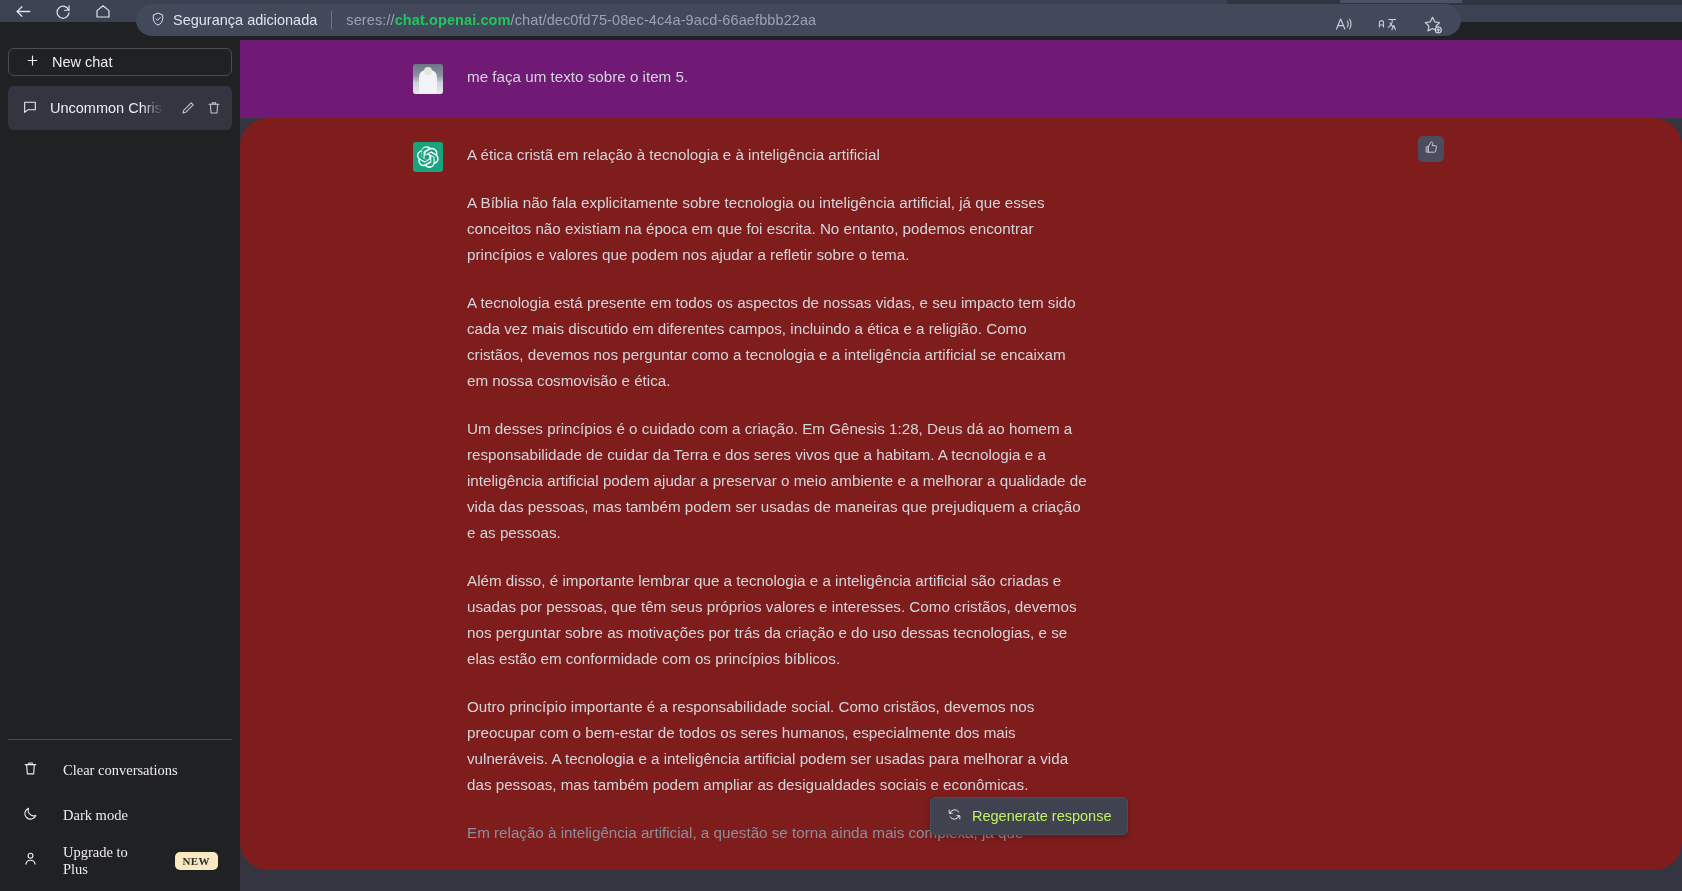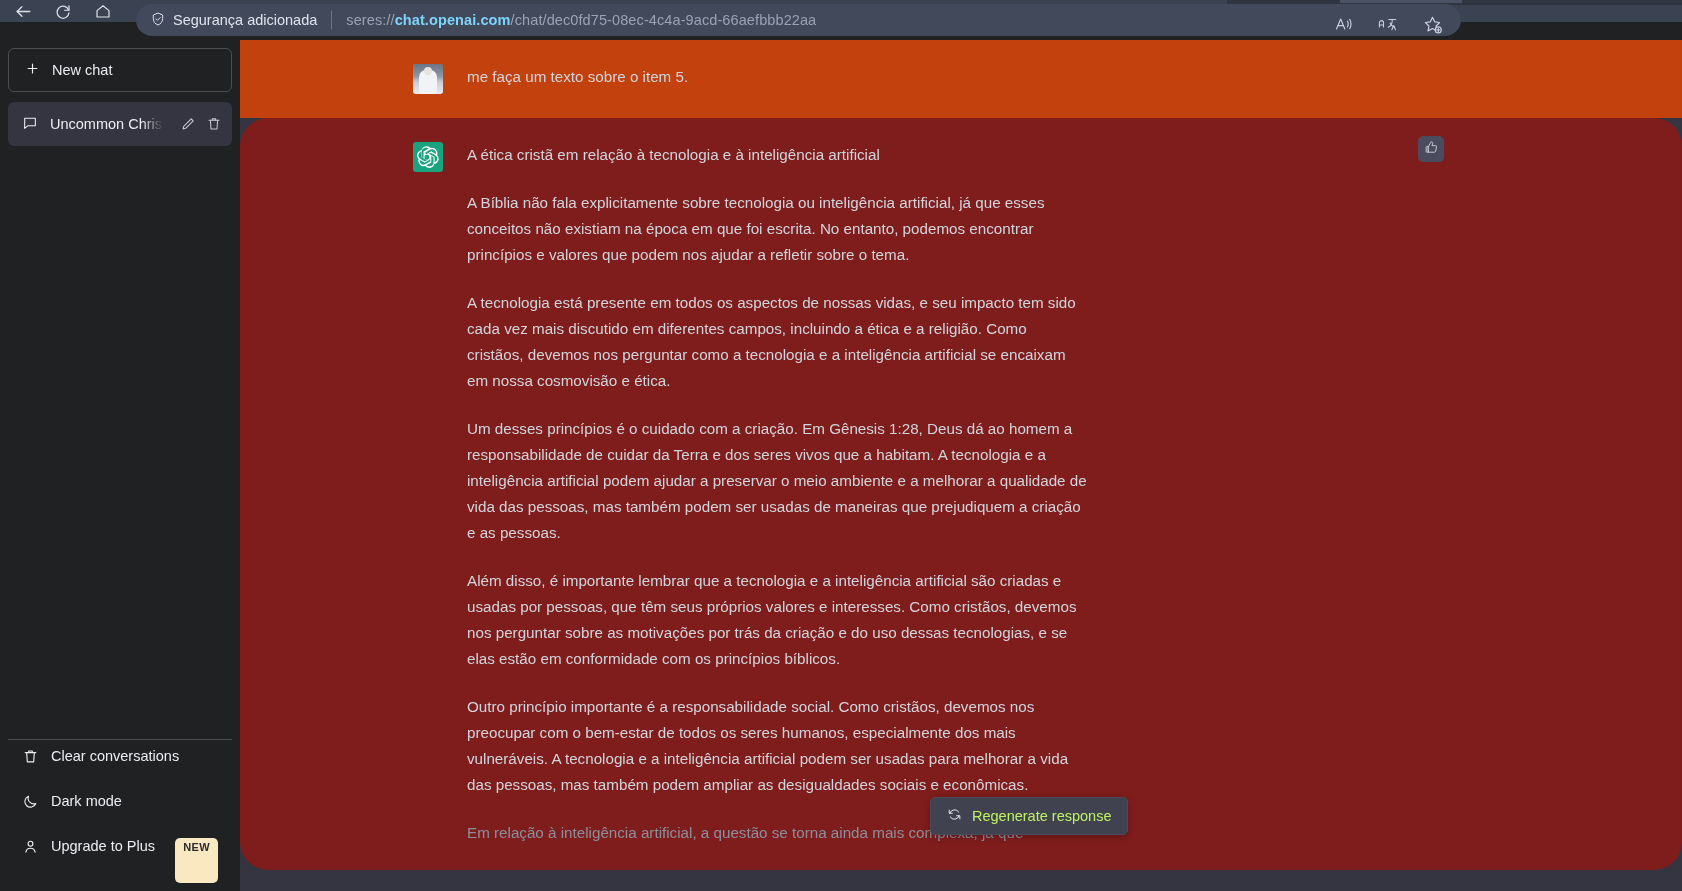--- a/index.html
+++ b/index.html
@@ -45,39 +45,39 @@
     color: #dfe3ec; font-size: 14.5px; white-space: nowrap;
   }
   #omnibox-divider {
     width: 1px; height: 18px; background: #6b7governing;
     background: #6b748a; margin: 0 14px;
   }
   #url-text {
     font-size: 14.5px; color: #9aa2b4; white-space: nowrap;
     letter-spacing: 0.1px;
   }
-  #url-text .host { color: #7dd3fc; font-weight: bold; }
+  #url-text .host { color: #22c55e; font-weight: bold; }
   #omnibox-actions {
     position: absolute; right: 18px; top: 4px; height: 32px;
     display: flex; align-items: center; gap: 22px;
   }
   .omni-icon { cursor: pointer; display: flex; align-items: center; }
 
   
   #app { position: absolute; left: 0; top: 40px; width: 1682px; height: 851px; }
 
   
   #sidebar {
     position: absolute; left: 0; top: 0; width: 240px; height: 851px;
     background: #202123;
     padding: 8px;
     display: flex; flex-direction: column;
   }
   #new-chat-button {
-    height: 44px; border: 1px solid #4d4d4f; border-radius: 6px;
+    height: 28px; border: 1px solid #4d4d4f; border-radius: 6px;
     display: flex; align-items: center; gap: 12px;
     padding: 0 16px; color: #ececf1; font-size: 14.5px; cursor: pointer;
     flex: 0 0 auto;
   }
   #chat-list { margin-top: 10px; flex: 0 0 auto; }
   .chat-item {
     position: relative;
     height: 44px; border-radius: 6px;
     background: #343541;
     display: flex; align-items: center; gap: 12px;
@@ -90,38 +90,38 @@
     -webkit-mask-image: linear-gradient(to right, #000 78%, transparent 96%);
     mask-image: linear-gradient(to right, #000 78%, transparent 96%);
   }
   .chat-item-actions { display: flex; align-items: center; gap: 10px; flex: 0 0 auto; }
   .chat-item-actions .act { cursor: pointer; display: flex; }
 
   #sidebar-spacer { flex: 1 1 auto; }
   #sidebar-footer { border-top: 1px solid #4d4d4f; padding-top: 8px; flex: 0 0 auto; }
   .footer-item {
     height: 45px; border-radius: 6px;
-    display: flex; gap: 12px;
-    padding: 0 14px; color: #ececf1; font-size: 14.5px; cursor: pointer;
+    display: flex; align-items: center; gap: 24px;
+    padding: 0 14px; color: #ececf1; font-size: 14.5px; cursor: pointer; font-family: Liberation Serif, serif;
   }
   .footer-label { flex: 1 1 auto; }
   #new-badge {
     background: #f9e8c0; color: #2b2c2f; font-size: 11px; font-weight: bold;
     border-radius: 5px; padding: 3px 8px; letter-spacing: 0.4px;
   }
 
   
   #conversation {
     position: absolute; left: 240px; top: 0;
     width: 1442px; height: 851px;
     background: #343541;
     overflow: hidden;
   }
   .msg { width: 100%; display: flex; justify-content: center; position: relative; }
-  .msg.user { background: #c2410c; }
+  .msg.user { background: #701a75; }
   .msg.assistant { background: #7f1d1d; border-radius: 28px; }
   .msg-inner {
     width: 100%; max-width: 1442px;
     display: flex; gap: 24px;
     padding: 24px 0 24px 173px;
     position: relative;
   }
   .avatar {
     width: 30px; height: 30px; border-radius: 3px; flex: 0 0 auto;
     overflow: hidden; position: relative;

